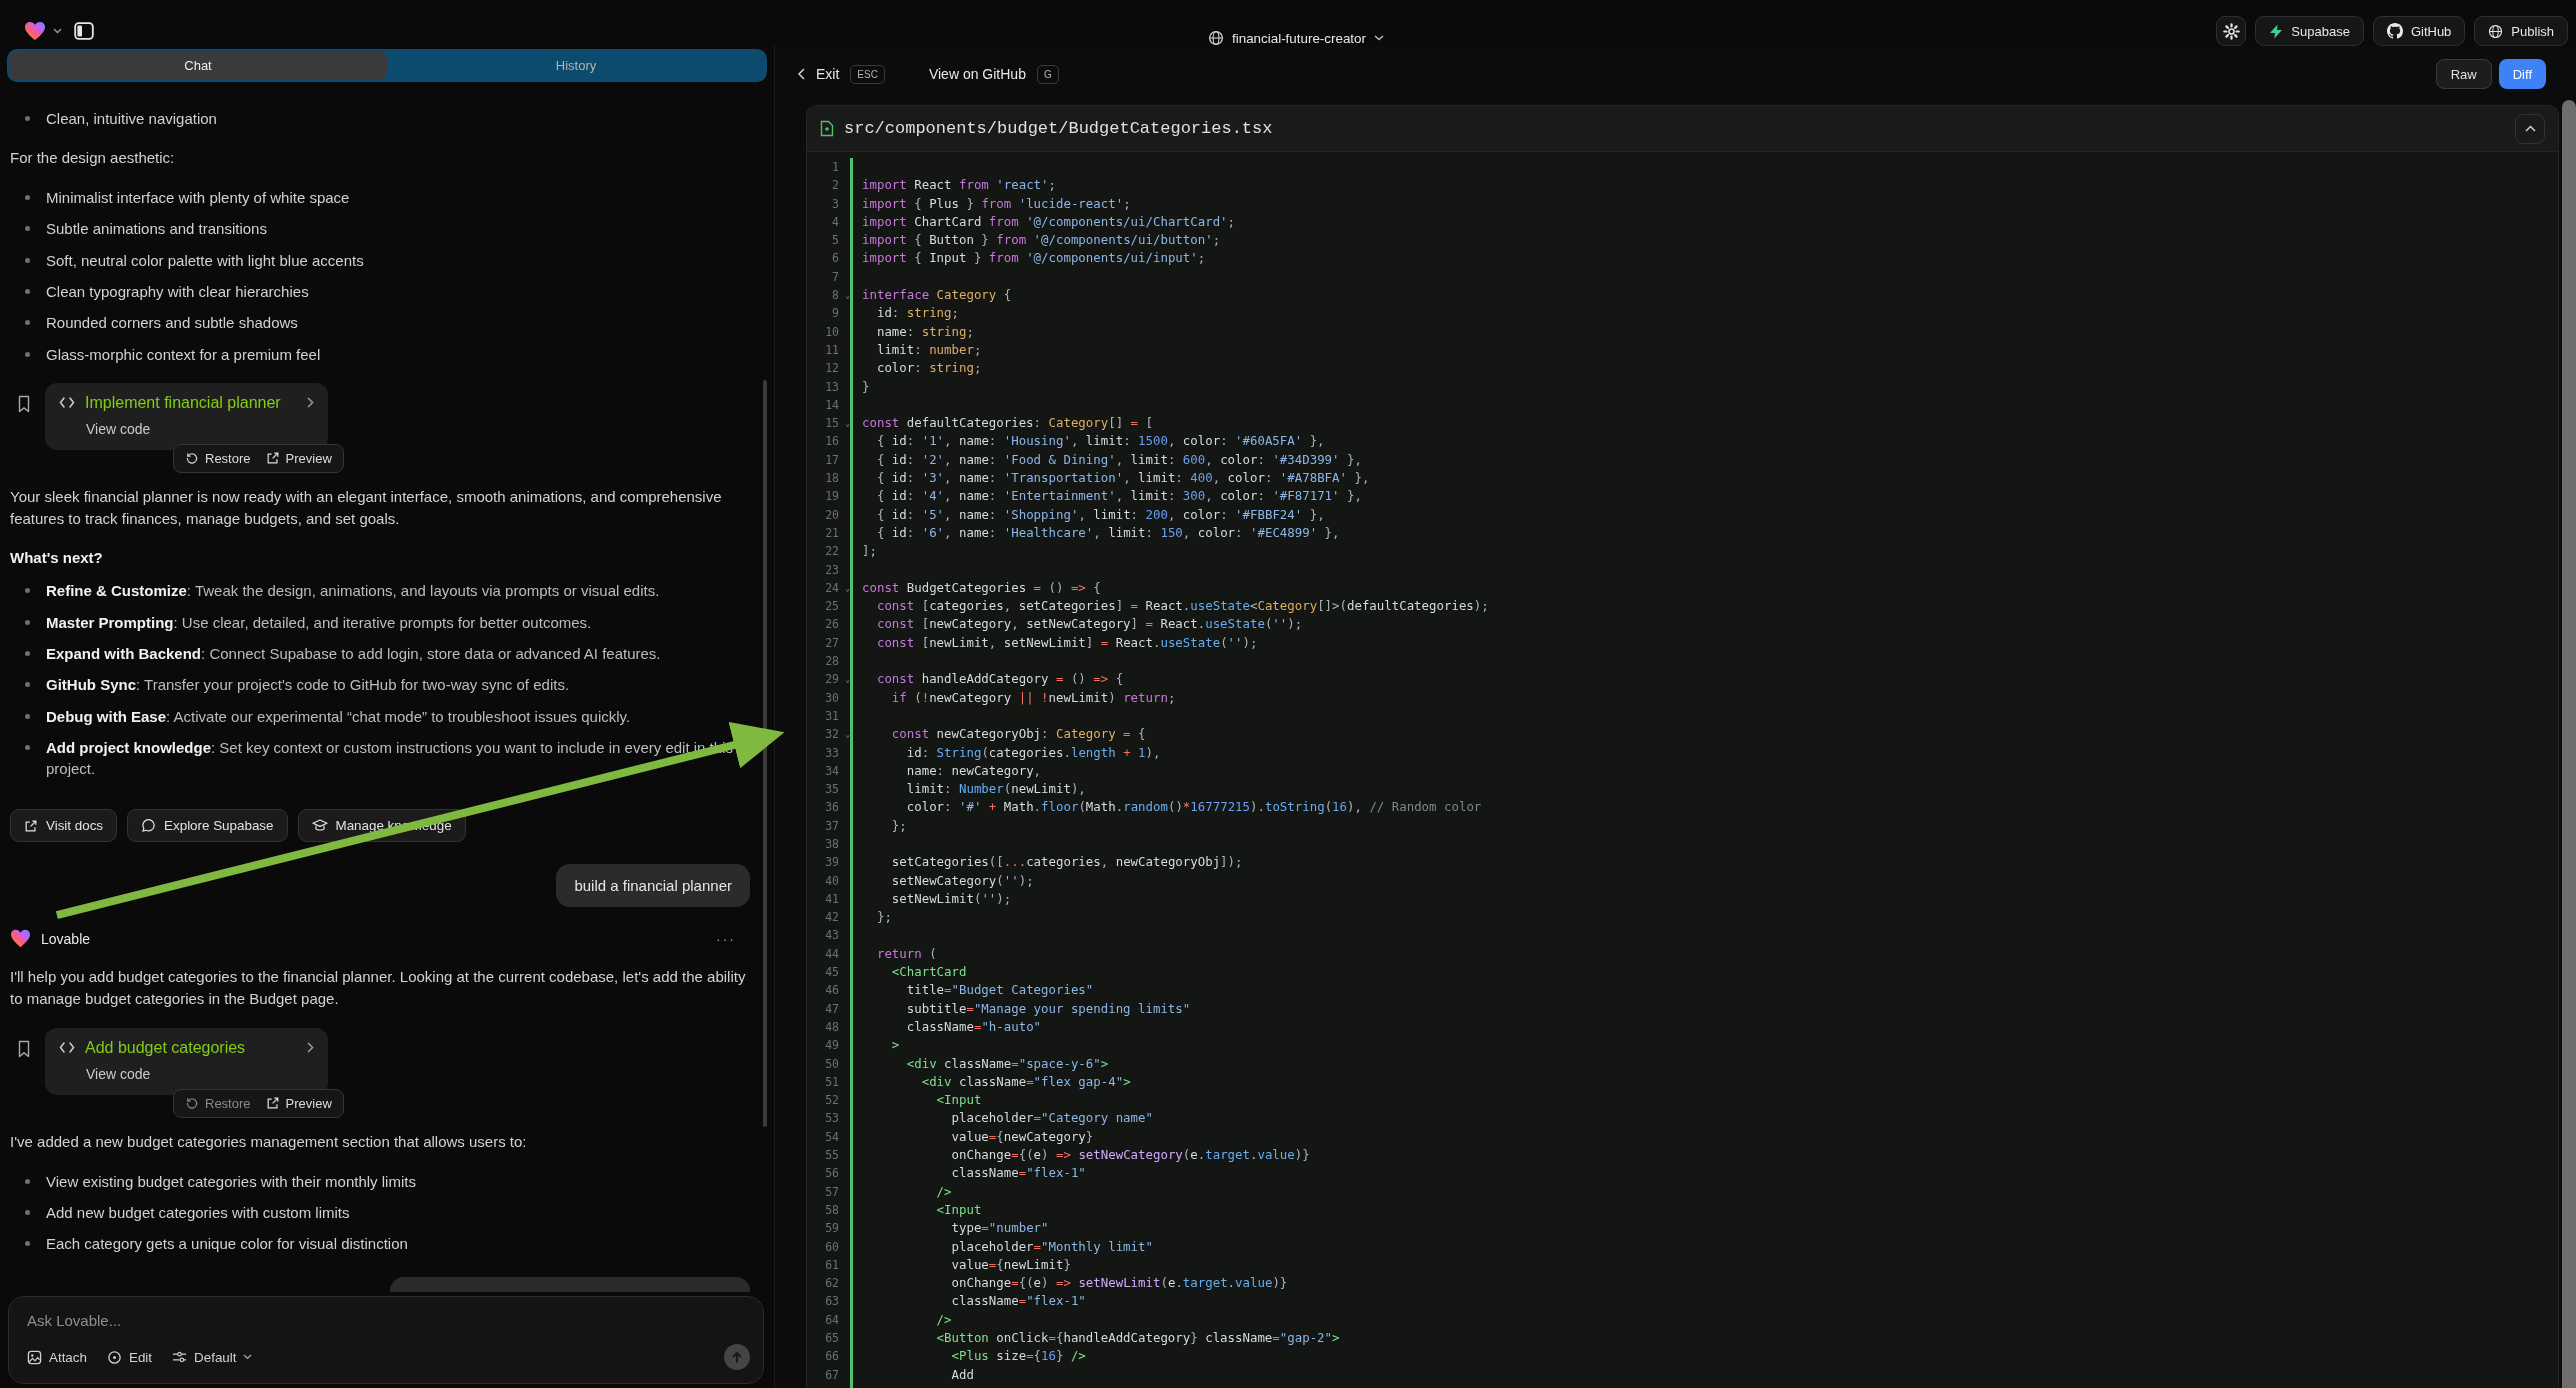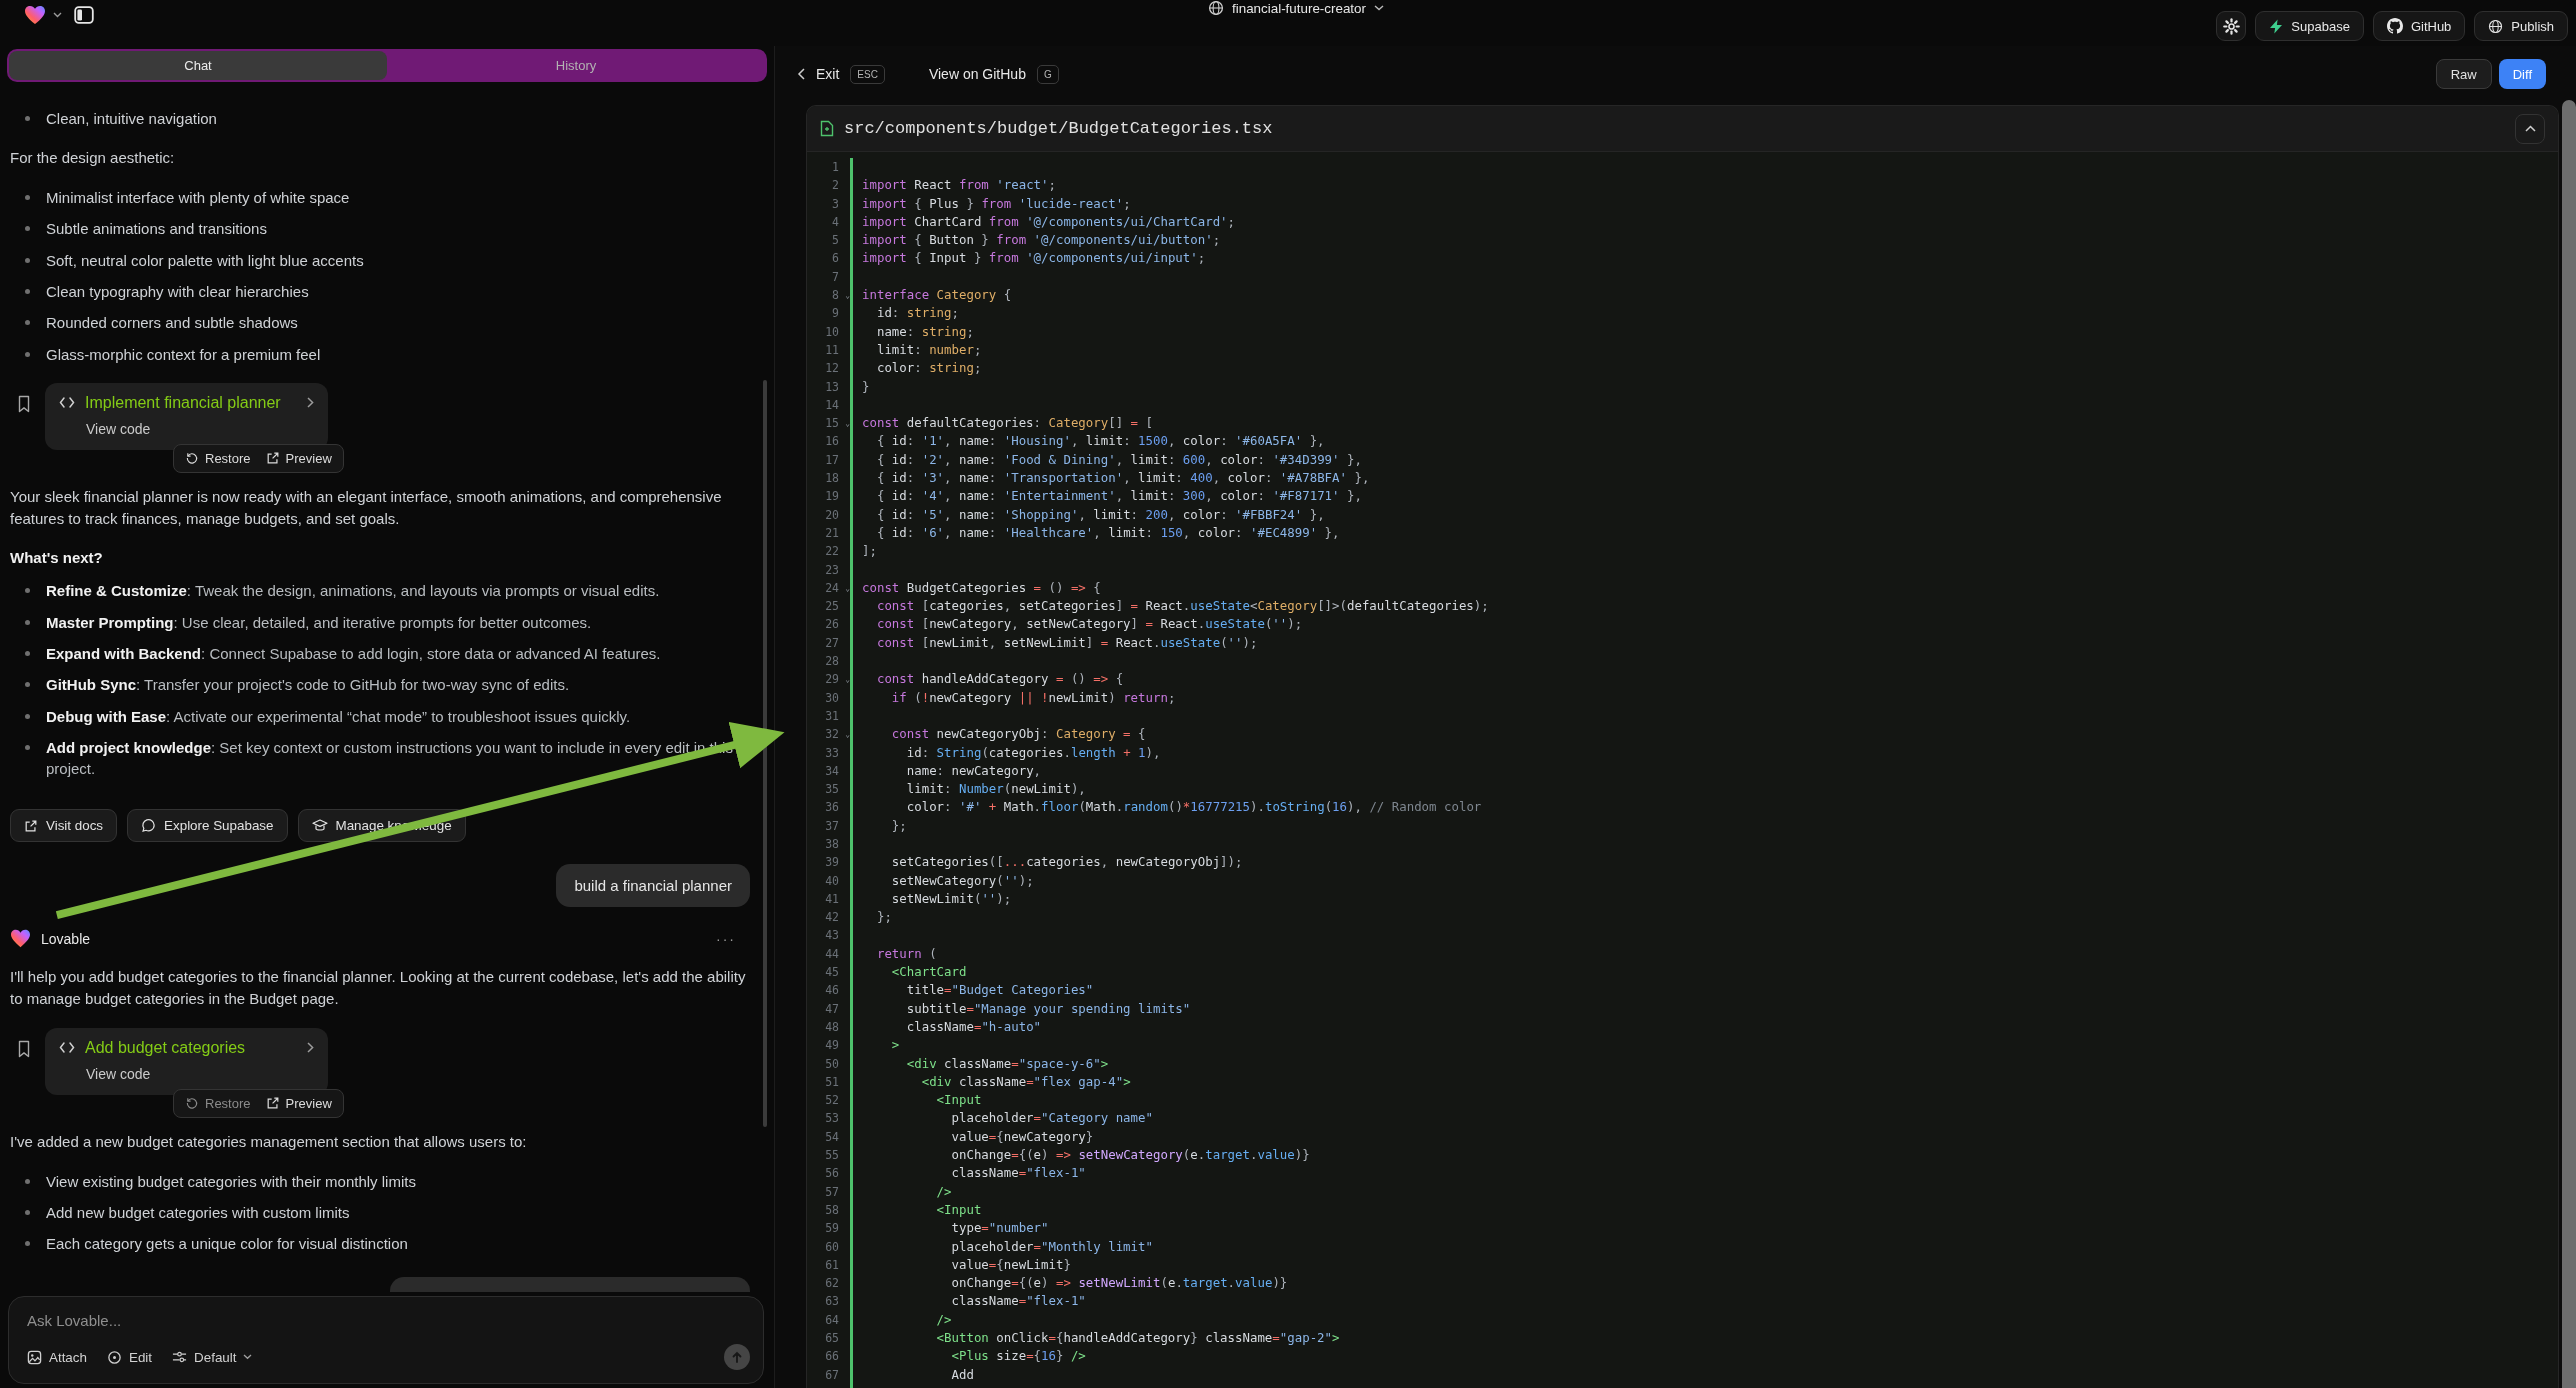--- a/index.html
+++ b/index.html
@@ -1,31 +1,31 @@
 <!DOCTYPE html>
 <html><head>
 <meta charset="utf-8">
 <style>
   * { margin:0; padding:0; box-sizing:border-box; }
   html,body { width:2576px; height:1388px; background:#0a0a0a; overflow:hidden;
     font-family:"Liberation Sans", sans-serif; color:#d5d5d5; }
   .topbar { position:absolute; top:0; left:16px; right:0; height:46px; display:flex;
-    align-items:flex-start; padding:0 8px; }
+    align-items:flex-end; padding:0 8px; }
   .tb-left { display:flex; align-items:center; gap:7px; }
   .tb-center { position:absolute; left:50%; transform:translateX(-50%); display:flex;
     align-items:center; gap:8px; font-size:13.4px; color:#e8e8e8; }
   .tb-right { margin-left:auto; display:flex; align-items:center; gap:9px;margin-top:11px; }
   .icon-btn { width:30px; height:30px; border:1px solid #2f2f2f; background:#161616;
     border-radius:9px; display:flex; align-items:center; justify-content:center; }
   .tb-btn { height:30px; display:flex; align-items:center; gap:8px; padding:0 13px;
     border:1px solid #2f2f2f; background:#161616; border-radius:9px; font-size:13px; color:#e8e8e8; }
   .main { position:absolute; top:46px; bottom:0; left:0; right:0; display:flex; }
   
   .chat-panel { width:774px; position:relative; flex:none; }
-  .tabs { margin:3px 7px 0 7px; height:33px; background:#701a75; border-radius:10px;
+  .tabs { margin:3px 7px 0 7px; height:33px; background:#0c4a6e; border-radius:10px;
     display:flex; padding:2px; }
   .tab { flex:1; display:flex; align-items:center; justify-content:center; font-size:13px;
     color:#b2b2b2; border-radius:8px; }
   .tab.active { background:#3a3a3a; color:#ececec; }
   .chat-scroll { position:absolute; top:44px; bottom:96px; left:0; right:12px; overflow:hidden;
     padding:4px 12px 0 10px; font-size:15px; color:#cfd2d6; }
   .c-para { margin:18px 0; line-height:1.45; }
   .c-heading { margin:20px 0 14px 0; font-weight:bold; color:#f2f2f2; }
   ul.c-bullets { list-style:none; margin:14px 0; padding-left:36px; }
   ul.c-bullets li { position:relative; margin:10px 0; line-height:1.42; }

